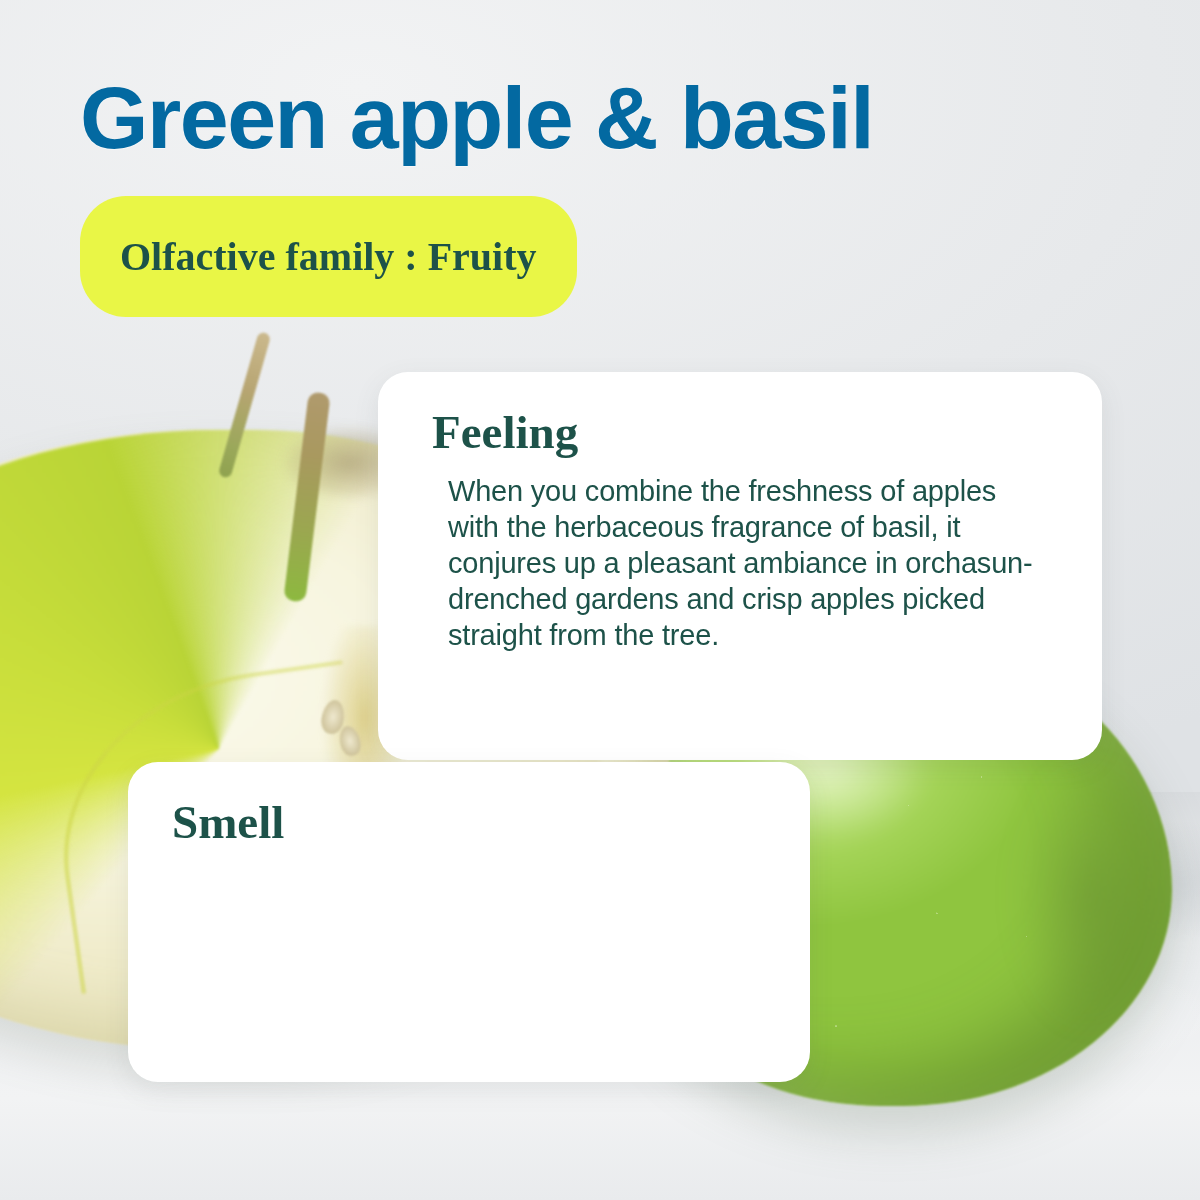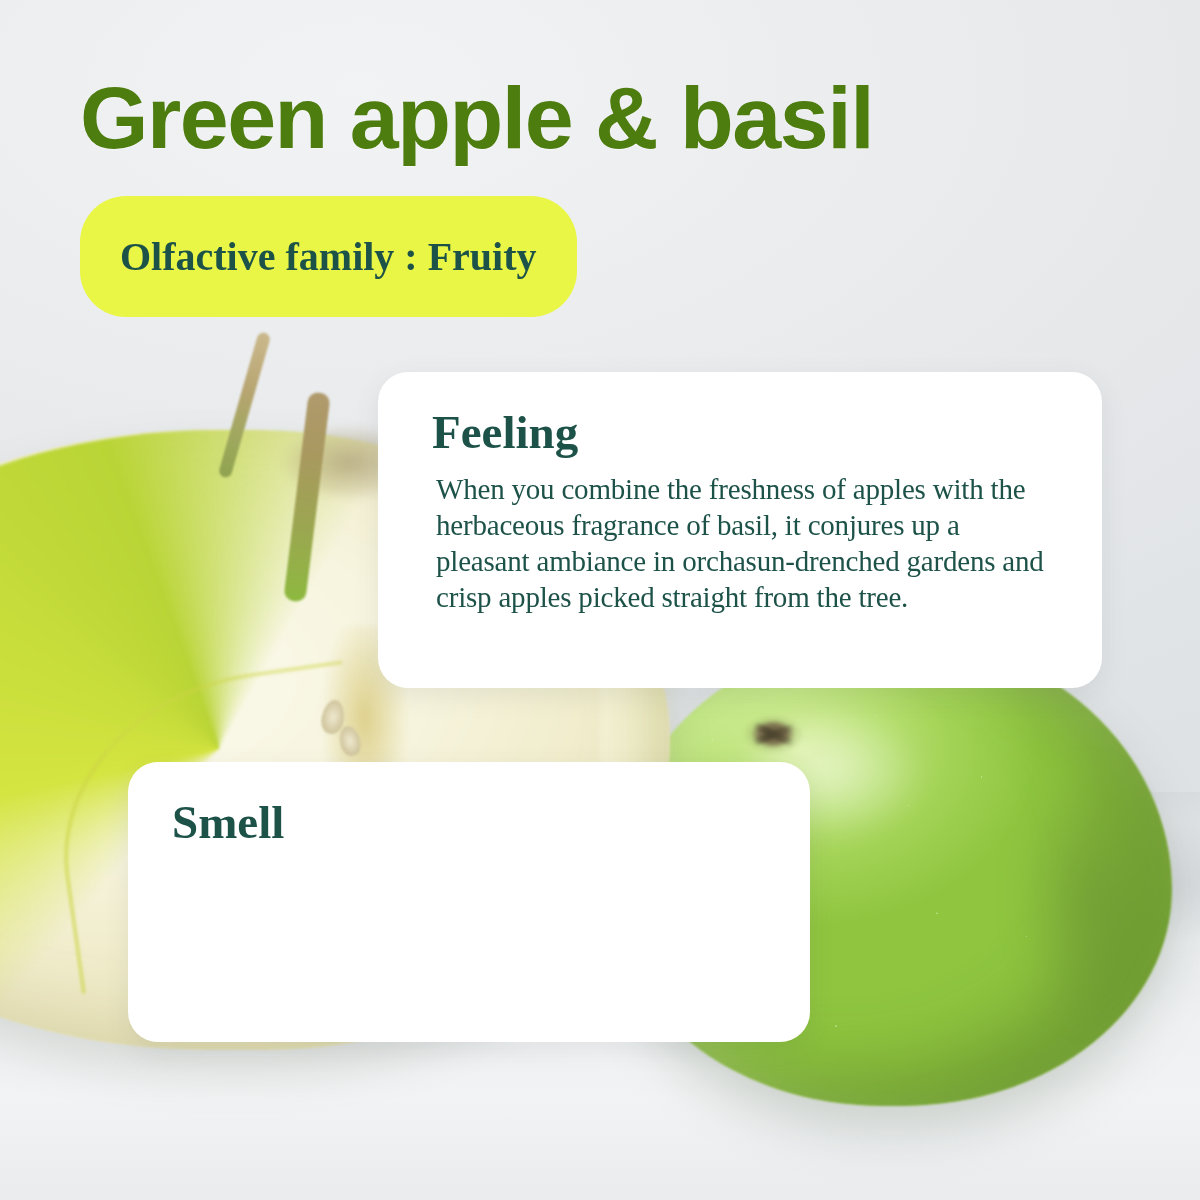--- a/index.html
+++ b/index.html
@@ -266,21 +266,21 @@
   .title {
     position: absolute;
     left: 80px;
     top: 74px;
     margin: 0;
     font-family: "Liberation Sans", sans-serif;
     font-weight: bold;
     font-size: 88px;
     line-height: 1;
     letter-spacing: -1.5px;
-    color: #4d7c0f;
+    color: #0369a1;
     white-space: nowrap;
     text-shadow: 0 1px 1px rgba(255,255,255,.55);
   }
 
   .badge {
     position: absolute;
     left: 80px;
     top: 196px;
     height: 89px;
     padding: 16px 40px;
@@ -302,42 +302,42 @@
     position: absolute;
     background: #ffffff;
     border-radius: 30px;
     box-shadow: 0 8px 26px rgba(80,92,86,.10);
     box-sizing: border-box;
   }
   .card-feeling {
     left: 378px;
     top: 372px;
     width: 724px;
-    height: 316px;
+    height: 388px;
     padding: 36px 40px 30px 54px;
   }
   .card-smell {
     left: 128px;
     top: 762px;
     width: 682px;
-    height: 280px;
+    height: 320px;
     padding: 36px 40px 30px 44px;
   }
 
   .card-heading {
     margin: 0 0 14px 0;
     font-family: "Liberation Serif", serif;
     font-weight: bold;
     font-size: 47px;
     line-height: 1.05;
     color: #1d5249;
   }
   .card-body {
-    margin: 4px;
-    font-family: Liberation Serif, serif;
+    margin: 16px;
+    font-family: Liberation Sans, sans-serif;
     font-size: 29px;
     line-height: 36px;
     color: #1d5249;
     letter-spacing: -0.2px;
   }
 </style>
 </head>
 <body>
 
 <div class="poster">

